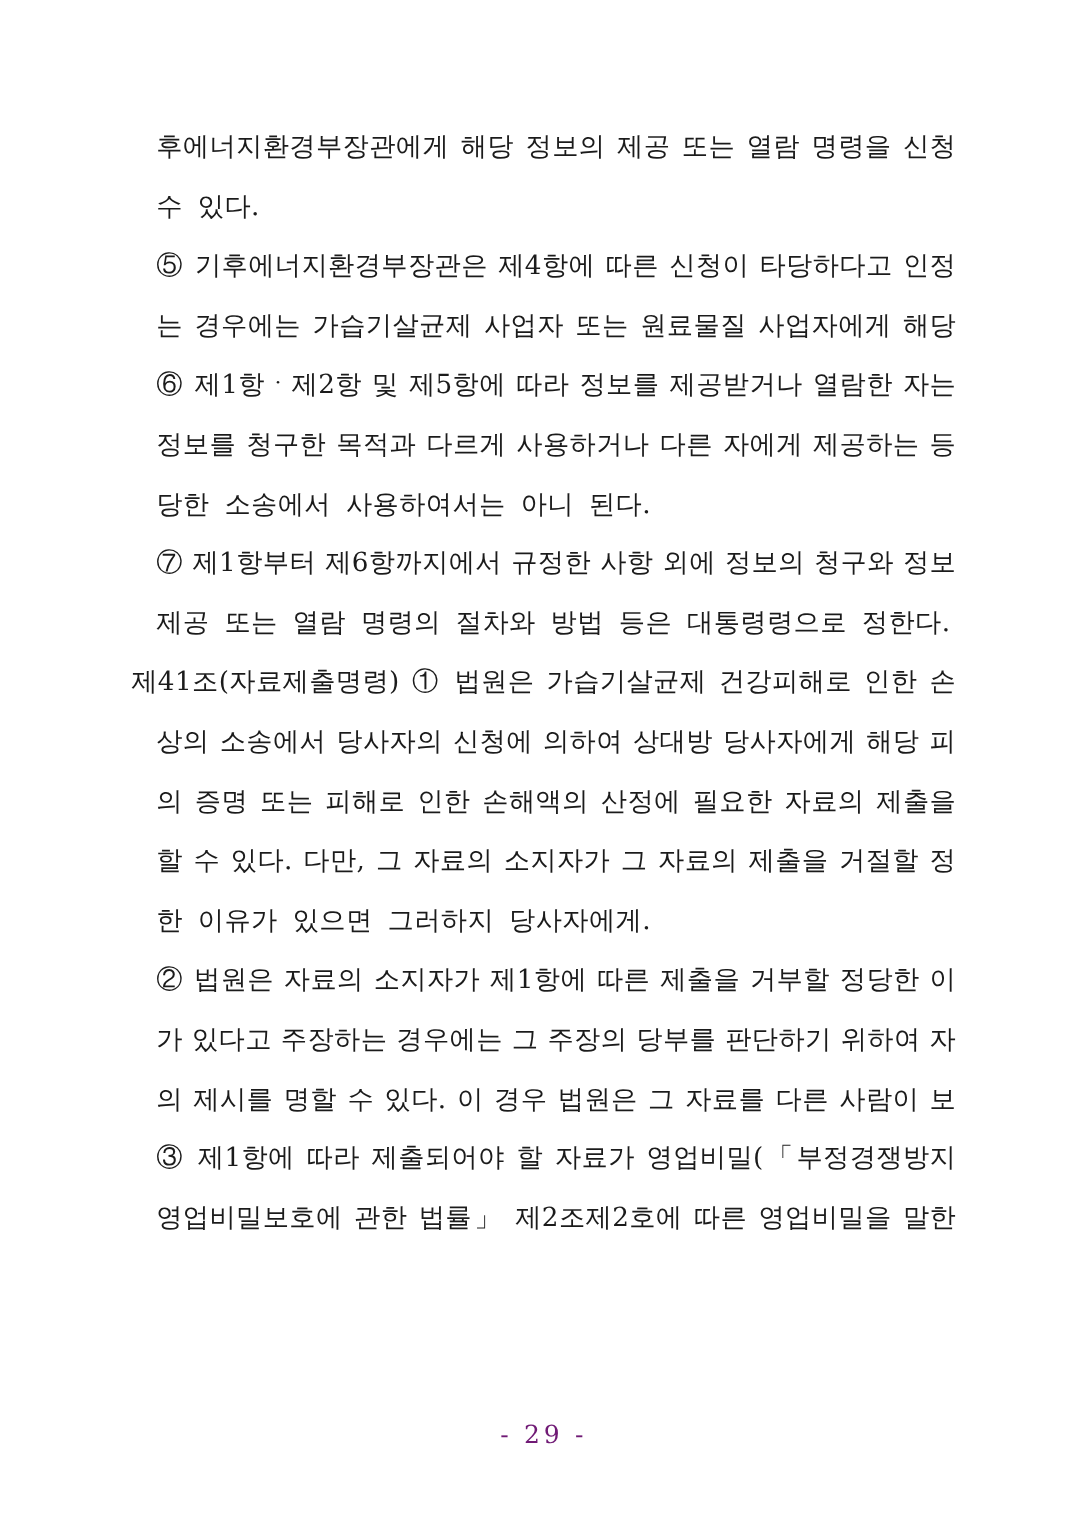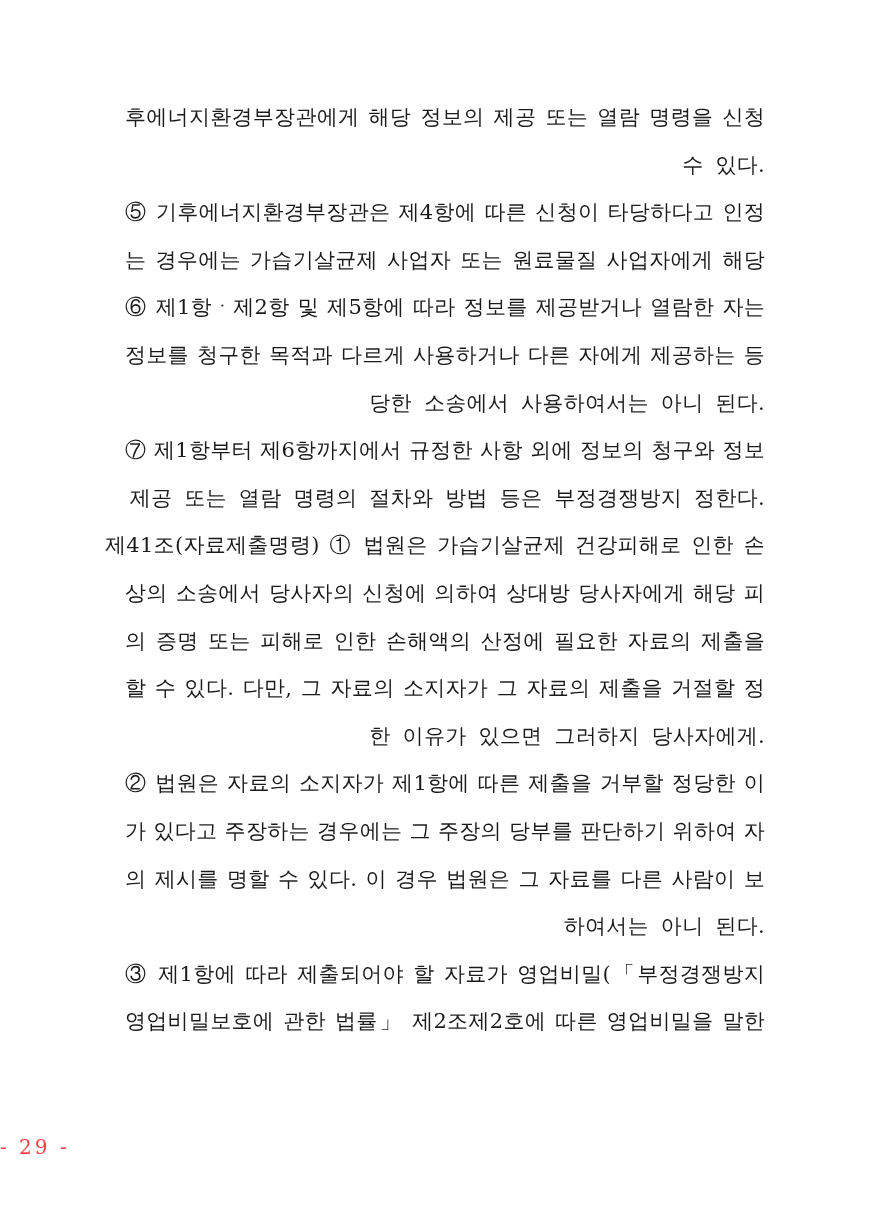--- a/index.html
+++ b/index.html
@@ -21,66 +21,66 @@
     left: 105px;
     top: 94px;
     width: 660px;
   }
   .line {
     height: 47.6px;
     line-height: 47.6px;
     font-size: 21px;
     letter-spacing: 0.3px;
     overflow: hidden;
-    text-align: right;
+    text-align: left;
   }
   
   .line.cont {
     padding-left: 20px;
   }
   
   .line.justify {
     text-align: justify;
     text-align-last: justify;
   }
   .line:not(.justify) {
     word-spacing: 5px;
   }
   .footer {
     position: absolute;
     top: 1134px;
     left: 0;
     width: 100%;
+    text-align: center;
     font-size: 20px;
     line-height: 26px;
     letter-spacing: 3px;
-    color: #ef4444;
+    color: #701a75;
   }
 </style>
 </head>
 <body>
 
 <div class="page">
   <div class="content">
     <div class="line cont justify">후에너지환경부장관에게 해당 정보의 제공 또는 열람 명령을 신청할</div>
     <div class="line cont">수 있다.</div>
     <div class="line cont justify">⑤ 기후에너지환경부장관은 제4항에 따른 신청이 타당하다고 인정되</div>
     <div class="line cont justify">는 경우에는 가습기살균제 사업자 또는 원료물질 사업자에게 해당 정</div>
     <div class="line cont justify">⑥ 제1항ㆍ제2항 및 제5항에 따라 정보를 제공받거나 열람한 자는 그</div>
     <div class="line cont justify">정보를 청구한 목적과 다르게 사용하거나 다른 자에게 제공하는 등 부</div>
     <div class="line cont">당한 소송에서 사용하여서는 아니 된다.</div>
     <div class="line cont justify">⑦ 제1항부터 제6항까지에서 규정한 사항 외에 정보의 청구와 정보의</div>
-    <div class="line cont">제공 또는 열람 명령의 절차와 방법 등은 부정경쟁방지 정한다.</div>
+    <div class="line cont">제공 또는 열람 명령의 절차와 방법 등은 대통령령으로 정한다.</div>
     <div class="line article justify">제41조(자료제출명령) ① 법원은 가습기살균제 건강피해로 인한 손해배</div>
     <div class="line cont justify">상의 소송에서 당사자의 신청에 의하여 상대방 당사자에게 해당 피해</div>
     <div class="line cont justify">의 증명 또는 피해로 인한 손해액의 산정에 필요한 자료의 제출을 명</div>
     <div class="line cont justify">할 수 있다. 다만, 그 자료의 소지자가 그 자료의 제출을 거절할 정당</div>
     <div class="line cont">한 이유가 있으면 그러하지 당사자에게.</div>
     <div class="line cont justify">② 법원은 자료의 소지자가 제1항에 따른 제출을 거부할 정당한 이유</div>
     <div class="line cont justify">가 있다고 주장하는 경우에는 그 주장의 당부를 판단하기 위하여 자료</div>
     <div class="line cont justify">의 제시를 명할 수 있다. 이 경우 법원은 그 자료를 다른 사람이 보게</div>
-    <div class="line cont">하여서는 아니 된다.</div>
     <div class="line cont justify">③ 제1항에 따라 제출되어야 할 자료가 영업비밀(「부정경쟁방지 및</div>
     <div class="line cont justify">영업비밀보호에 관한 법률」 제2조제2호에 따른 영업비밀을 말한다)</div>
   </div>
 
   <div class="footer">- 29 -</div>
 </div>
 
 </body></html>

